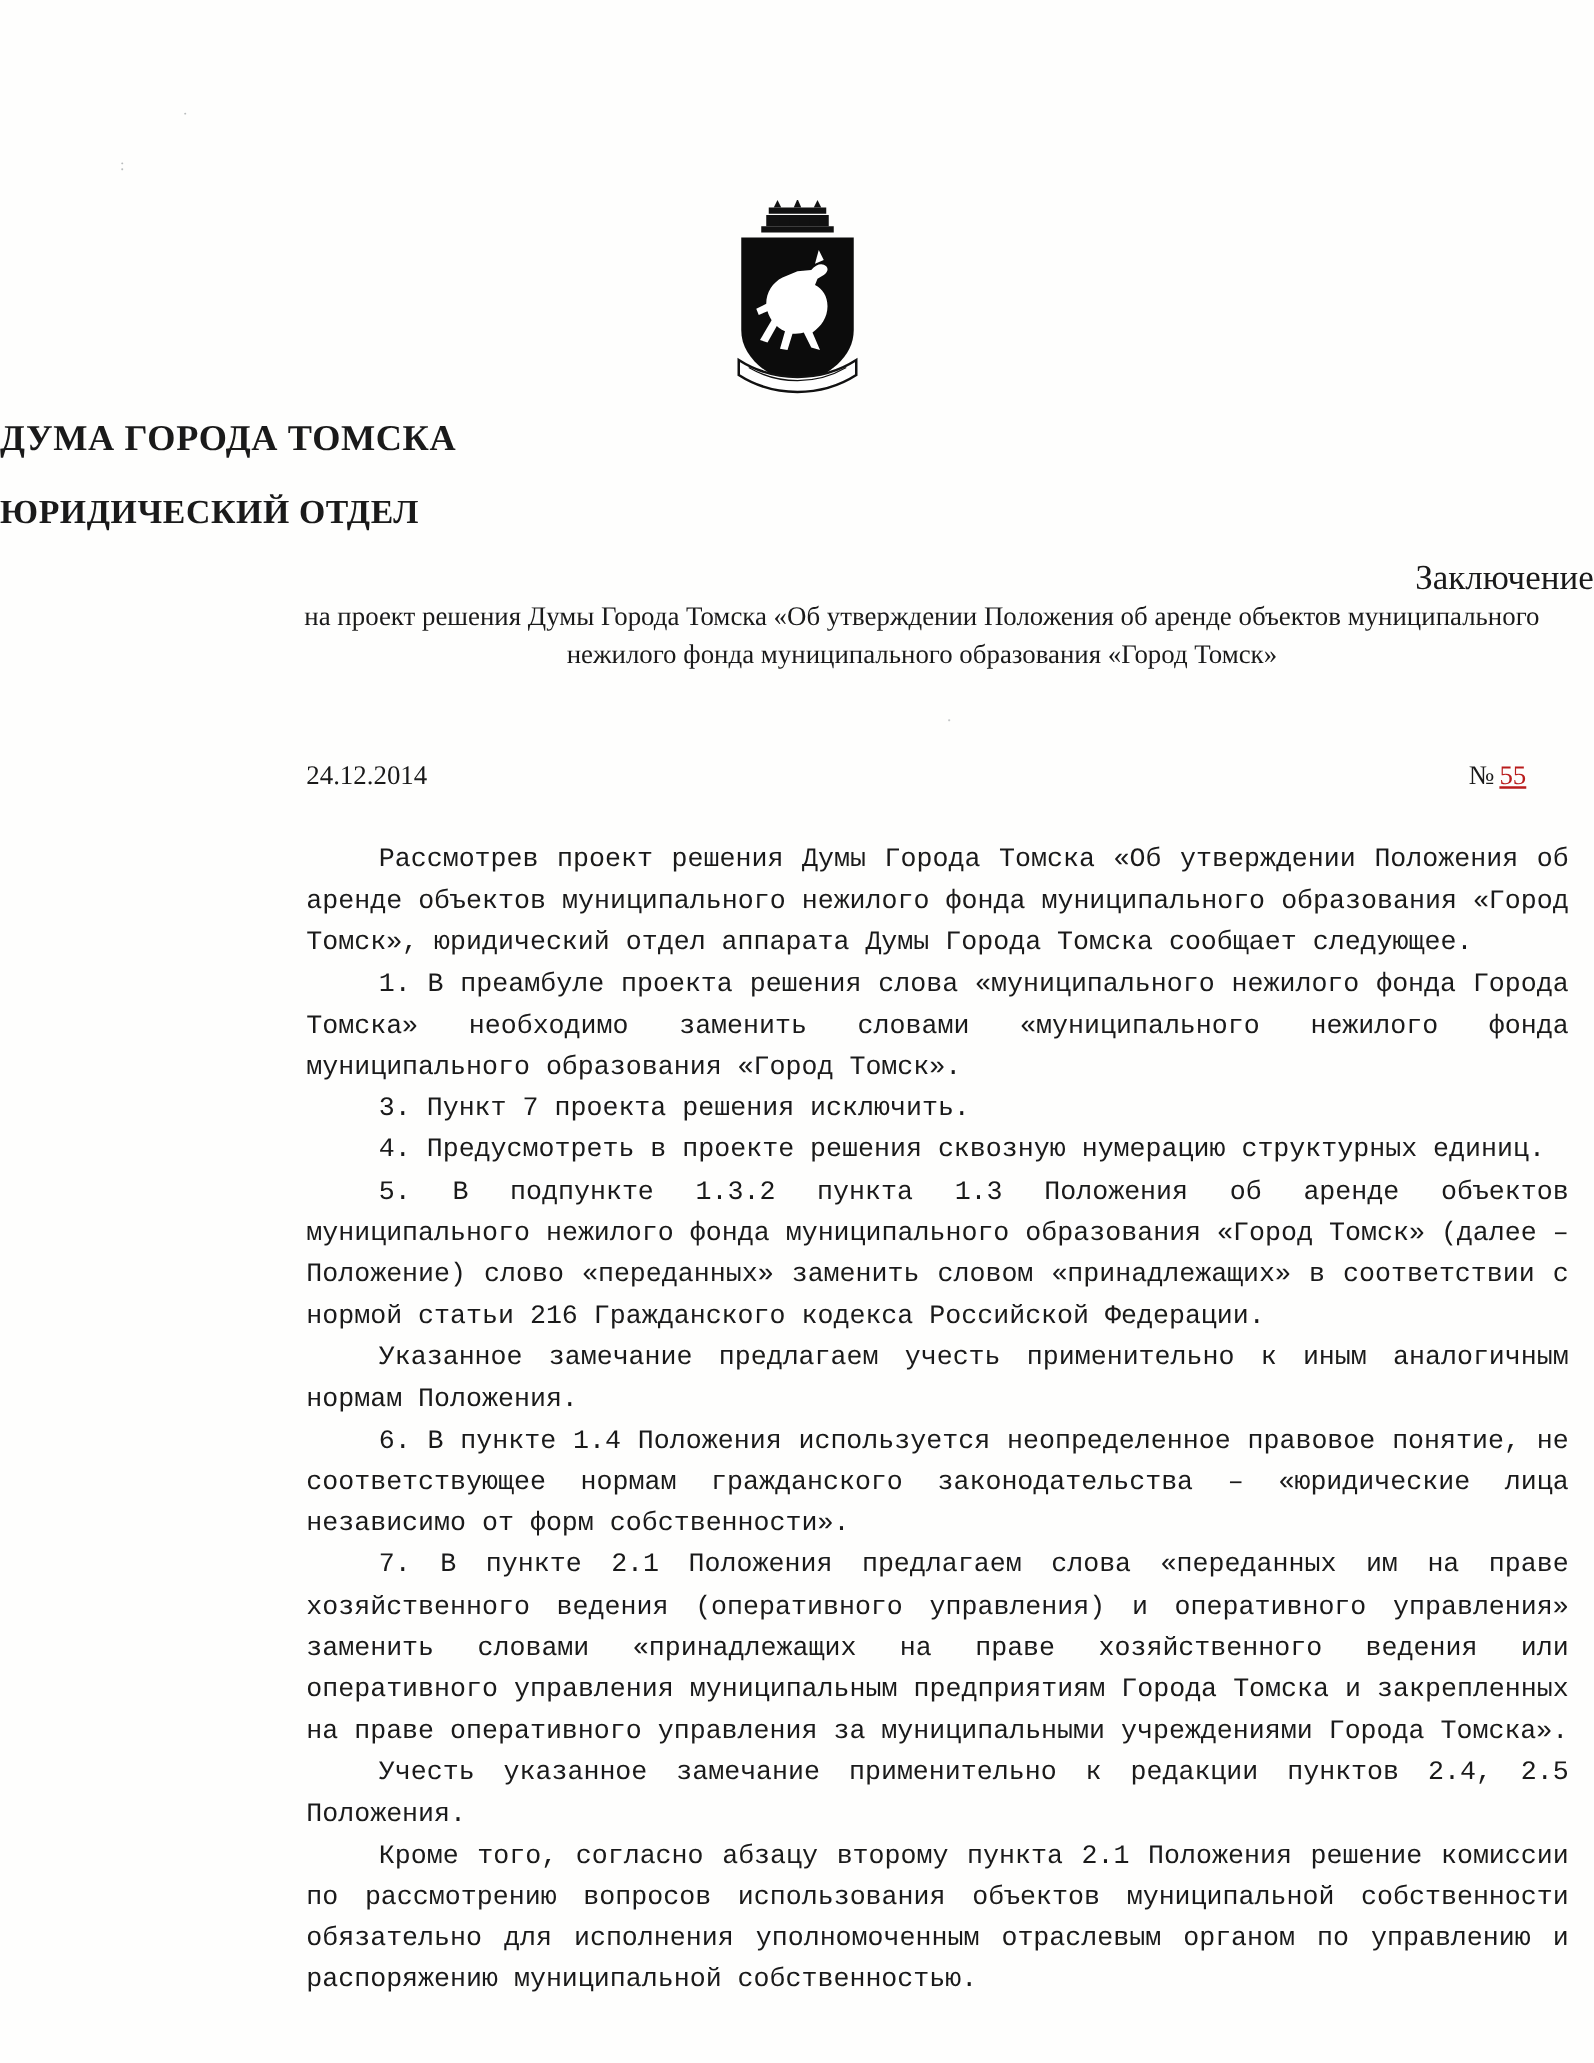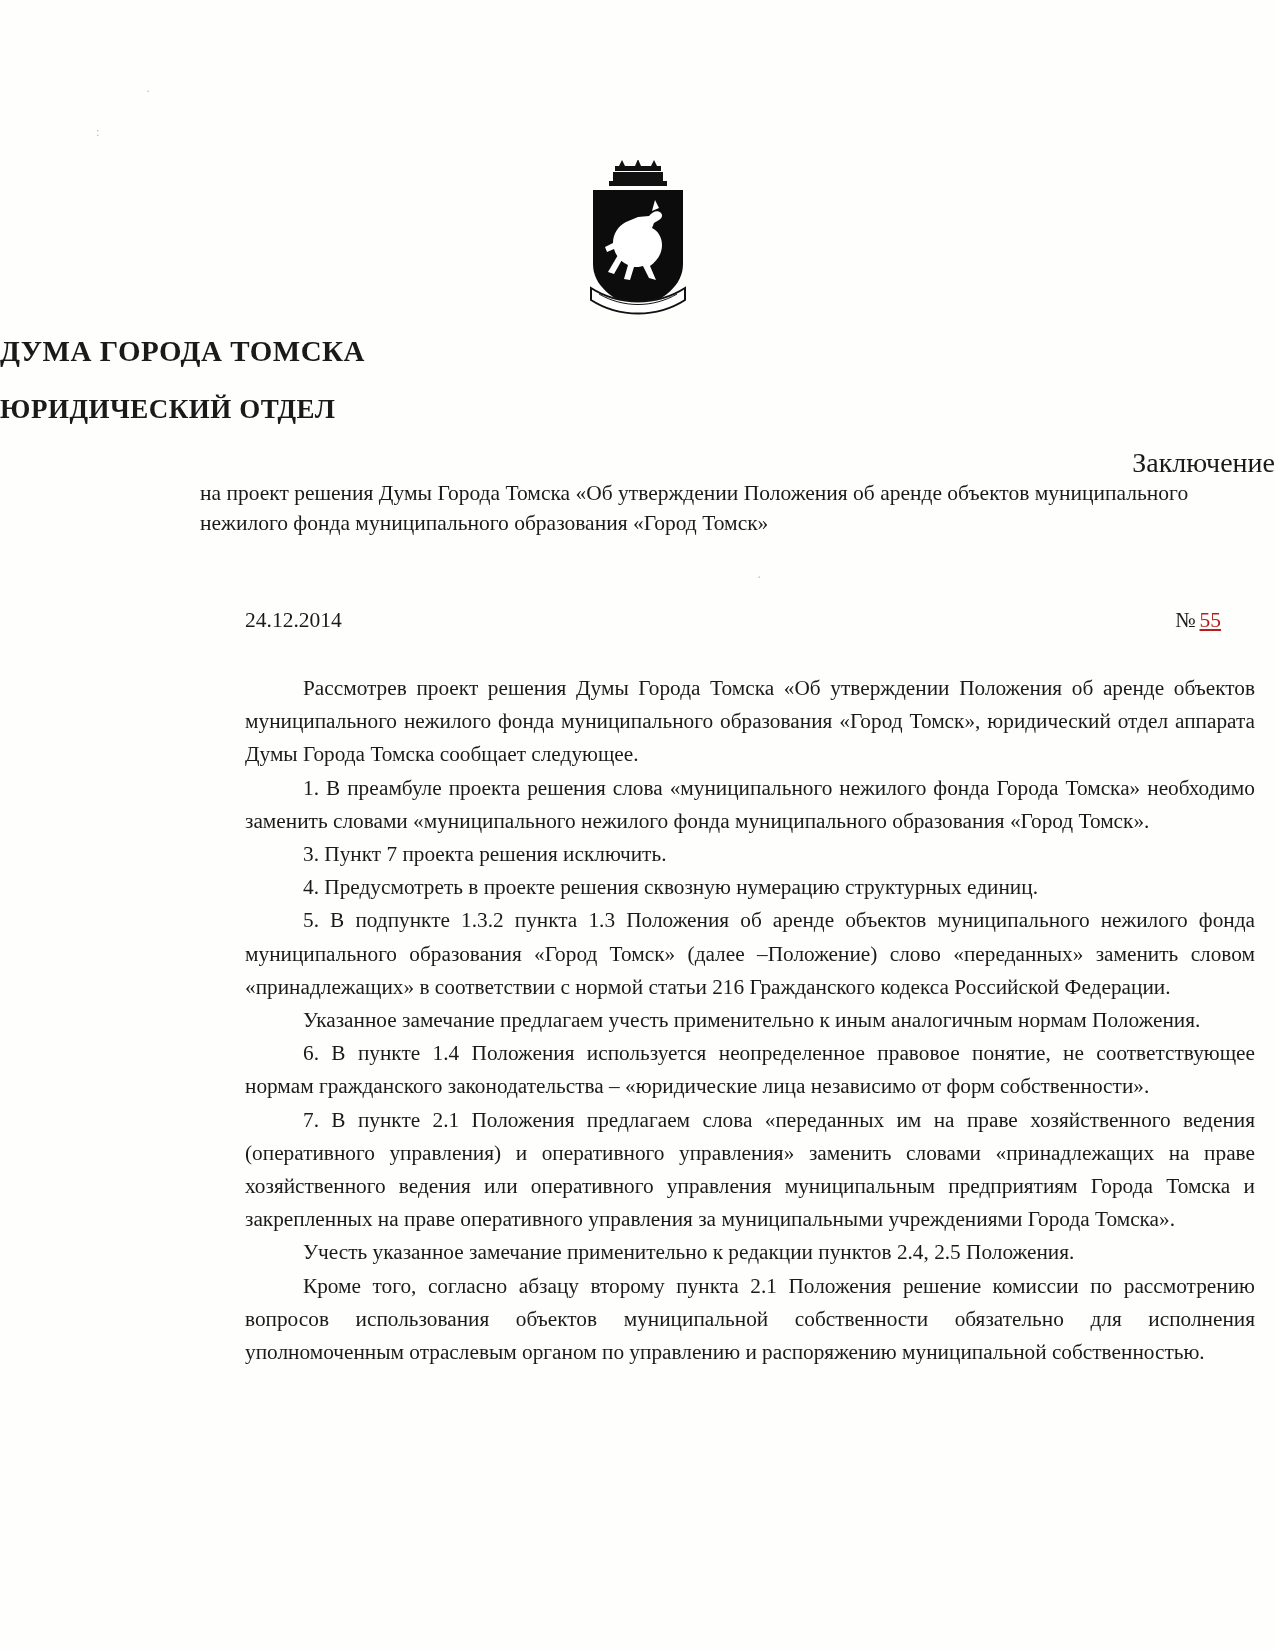--- a/index.html
+++ b/index.html
@@ -70,20 +70,21 @@
     text-align: right;
     font-size: 28px;
   }
   .doc-subject {
     position: absolute;
     top: 478px;
     left: 200px;
     width: 1075px;
     font-size: 21.5px;
     line-height: 30px;
+    text-align: center;
   }
 
   .meta-row {
     position: absolute;
     top: 608px;
     left: 245px;
     right: 0;
     height: 34px;
   }
   .meta-date {
@@ -110,20 +111,21 @@
     top: 672px;
     left: 245px;
     width: 1010px;
     font-size: 21.3px;
     line-height: 33.2px;
     text-align: justify;
   }
   .body-text p {
     margin: 0;
     text-indent: 58px;
+    font-family: Liberation Mono, monospace;
   }
 
   .num-dot {
     position: absolute;
     left: 757px;
     top: 570px;
     color: #c4c7c8;
     font-size: 14px;
   }
 </style>

